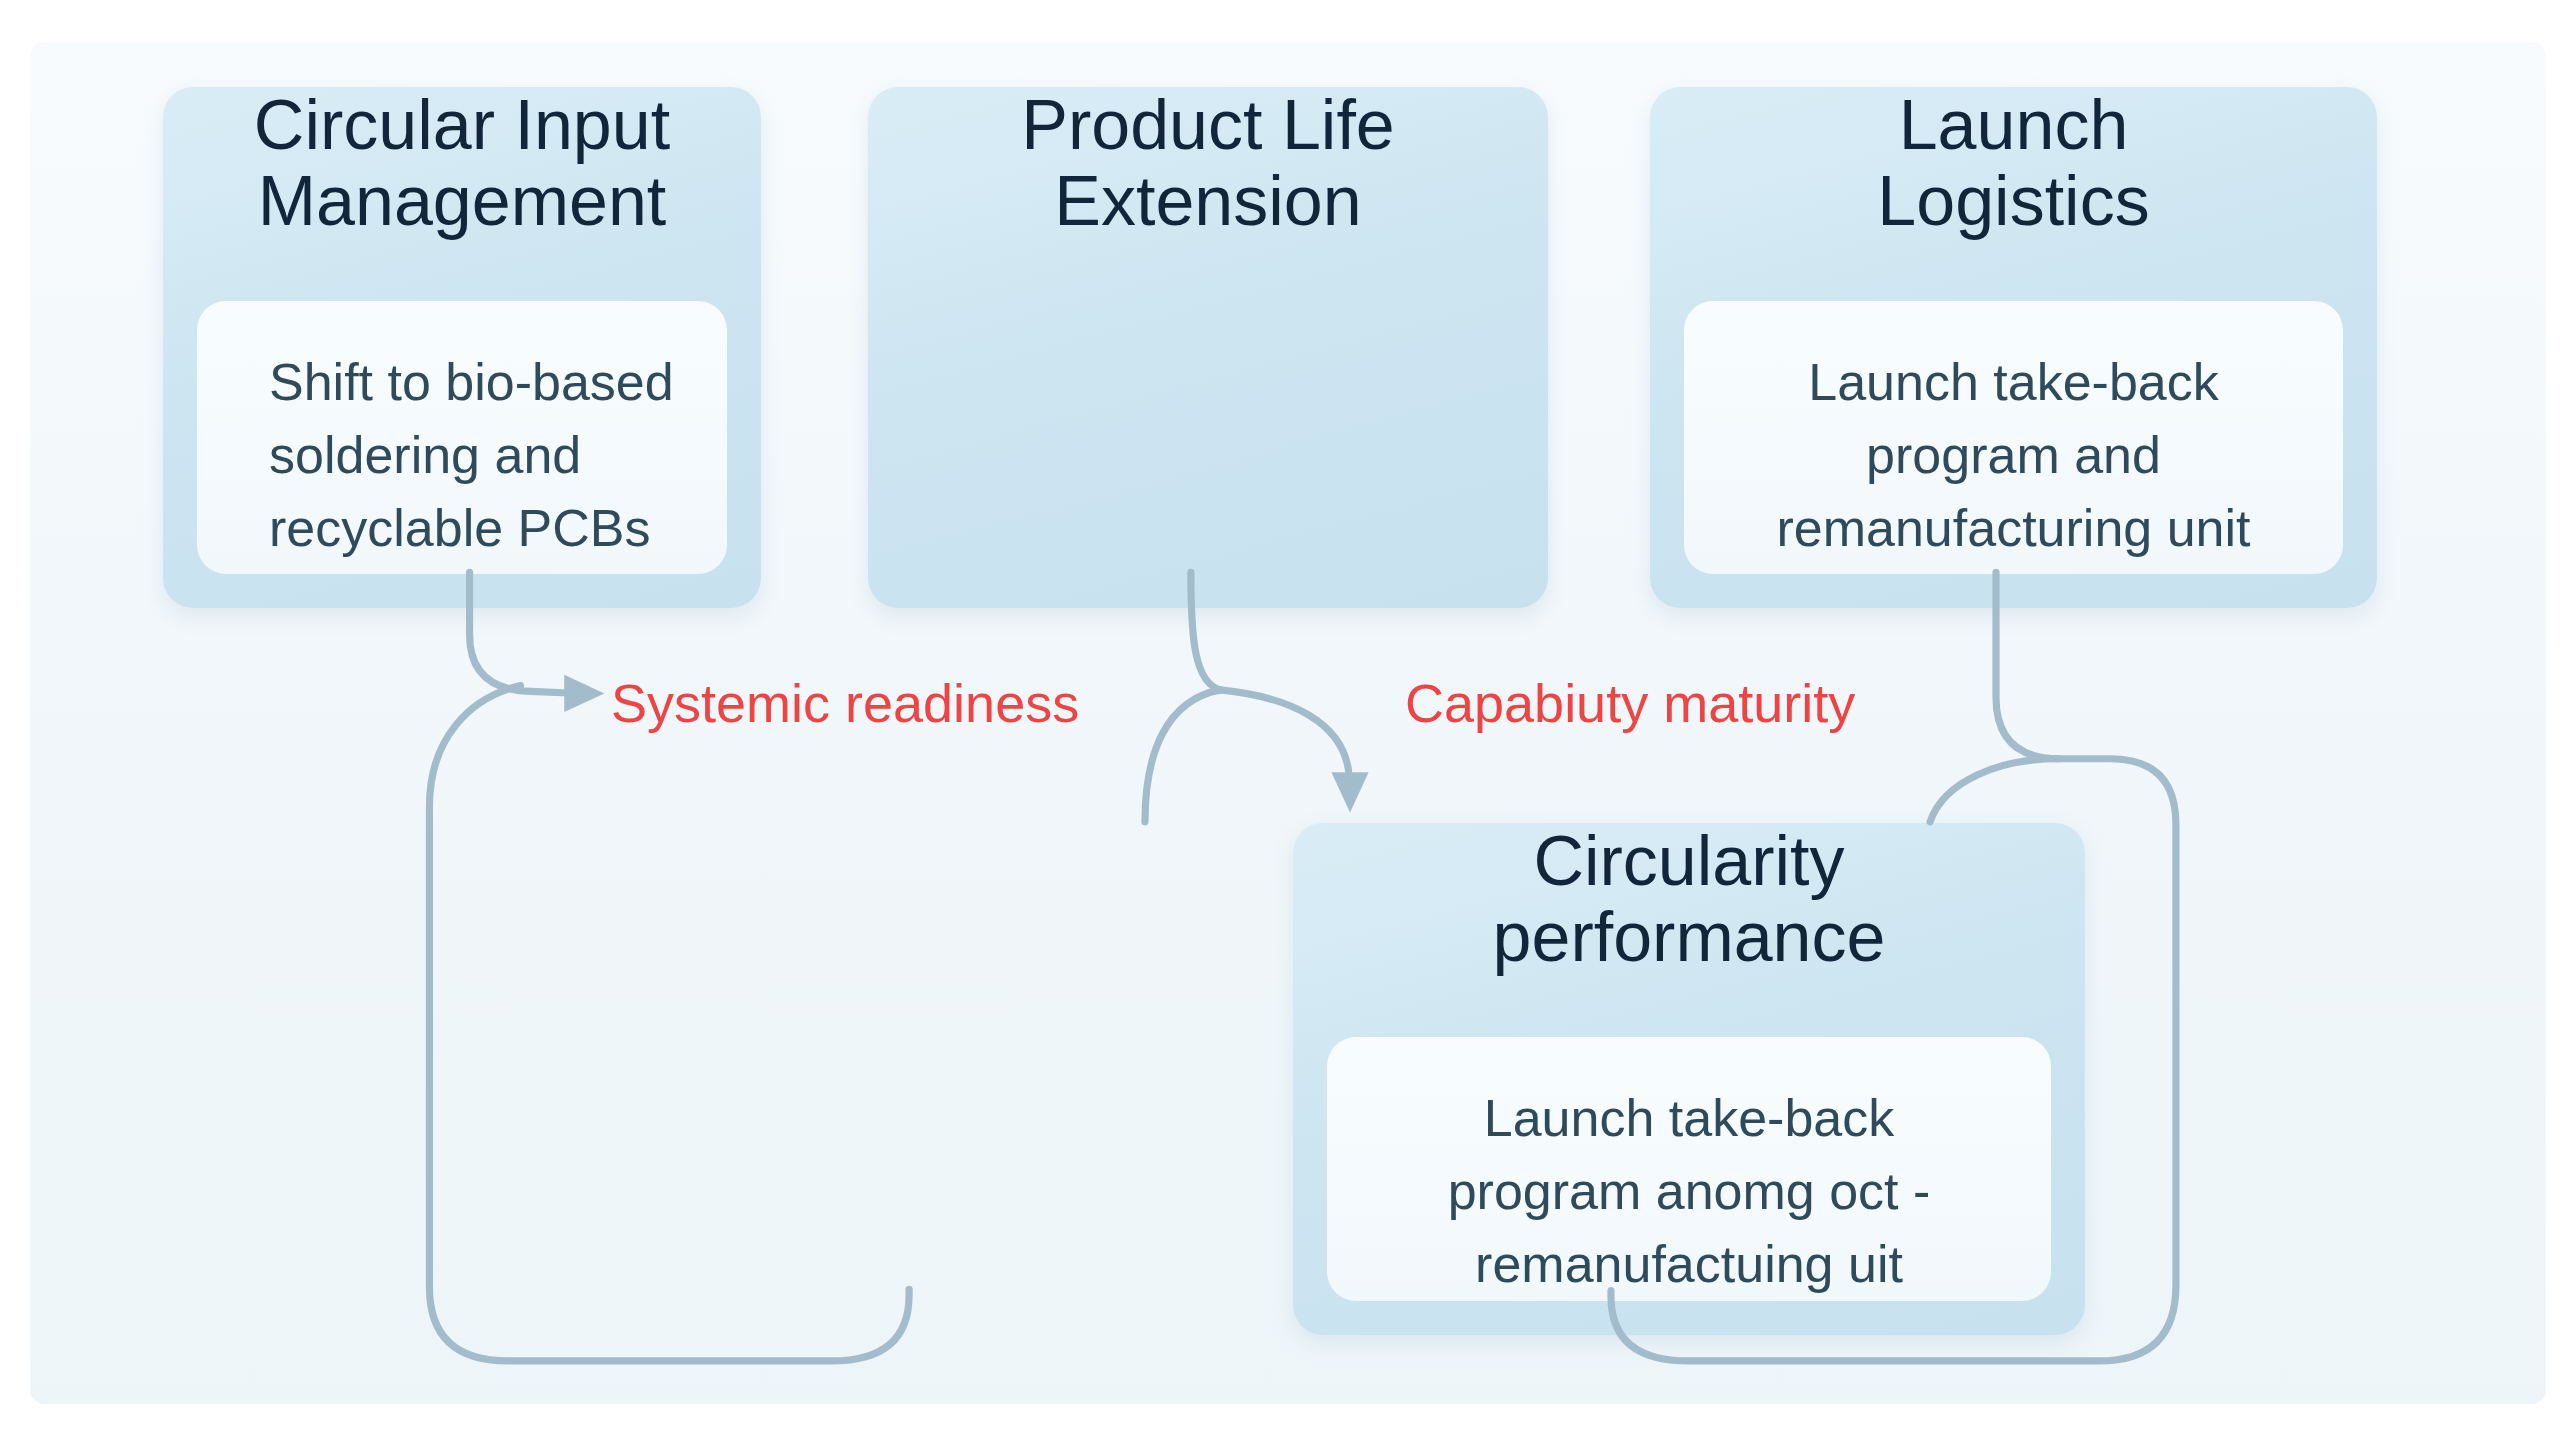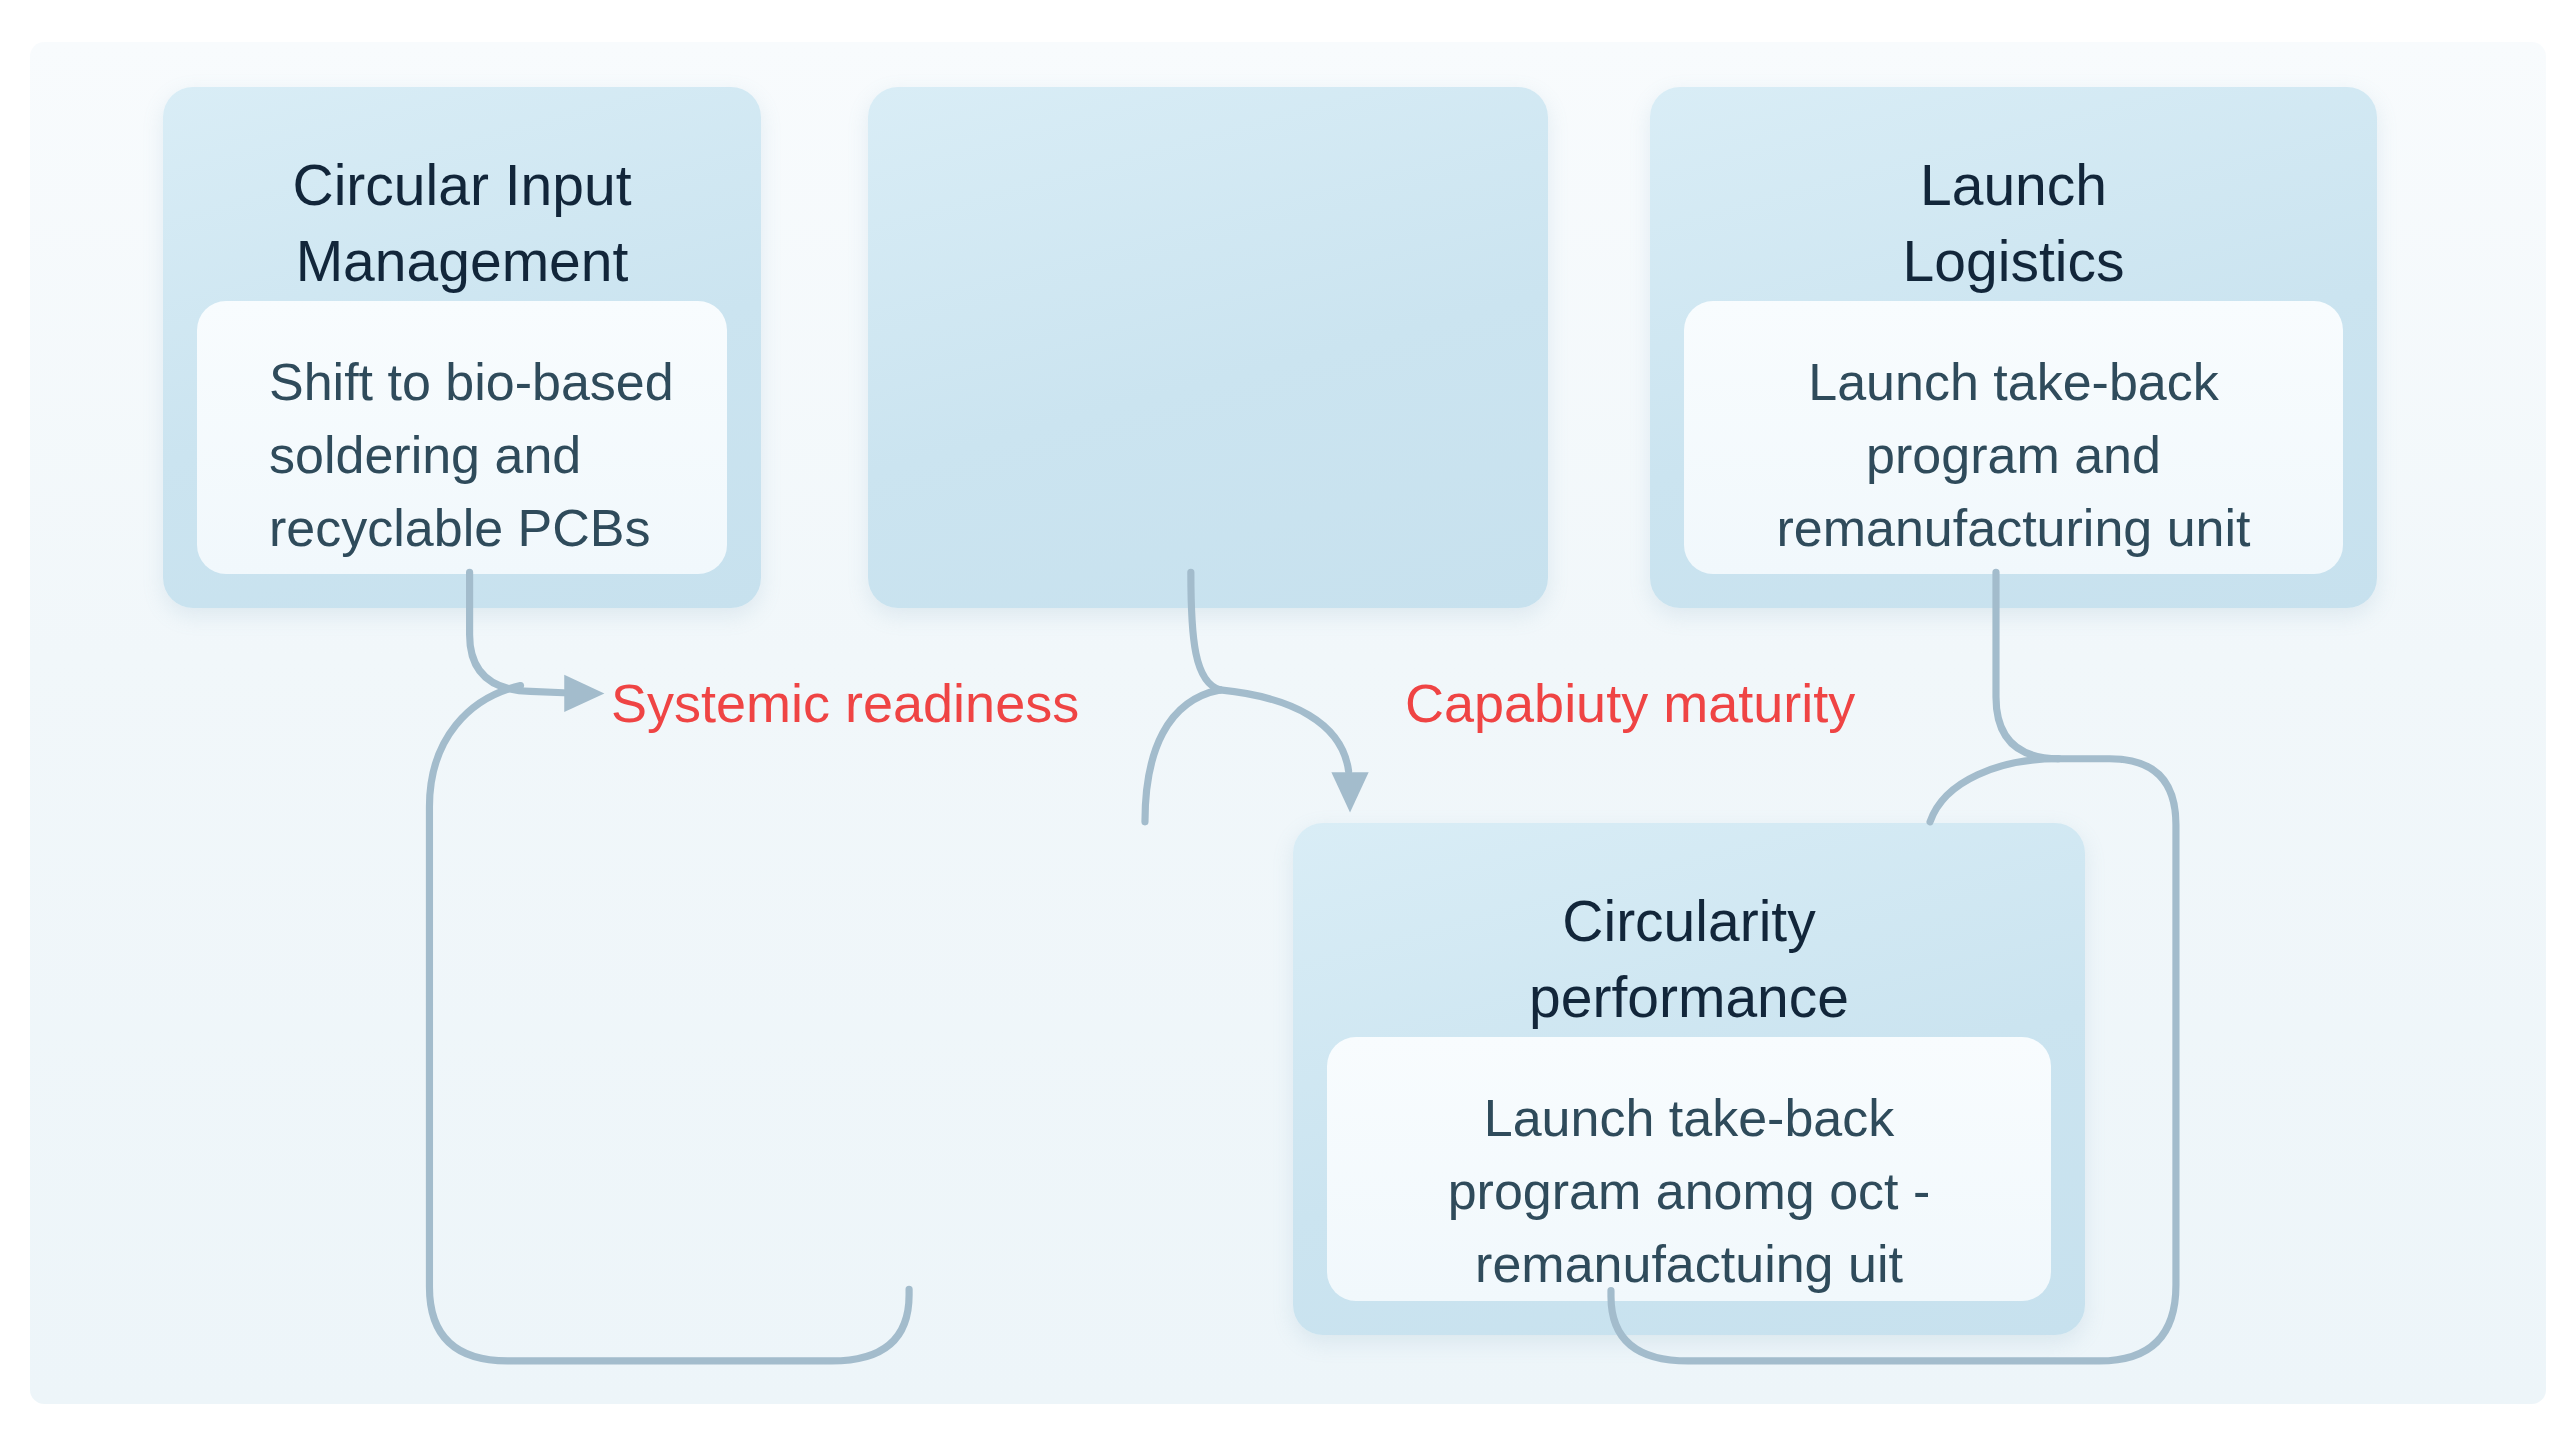--- a/index.html
+++ b/index.html
@@ -16,26 +16,24 @@
     background:linear-gradient(180deg,#f8fbfd 0%,#f1f7fa 45%,#edf5f9 100%);
   }
   .node{
     position:absolute;
     border-radius:30px;
     background:linear-gradient(165deg,#d9edf6 0%,#cbe4f0 55%,#c7e1ee 100%);
     box-shadow:0 7.2px 21.5px rgba(120,160,185,.16);
   }
   .node-title{
     position:absolute;top:0;left:0;right:0;
-    padding-top:33px;
     text-align:center;
-    font-size:57px;line-height:76px;font-weight:500;
+    font-size:70px;line-height:76px;font-weight:500;
     color:#12263a;
     white-space:pre-line;
-    margin-top:27px;
   }
   .inner{
     position:absolute;left:34px;right:34px;top:214px;bottom:34px;
     border-radius:29px;
     background:linear-gradient(180deg,#f8fcfe 0%,#f1f8fc 100%);
   }
   .node-body{
     font-size:52px;line-height:73px;font-weight:400;
     color:#2f4b5b;
     white-space:pre-line;
@@ -95,20 +93,22 @@
     <div class="node-title">Circular Input
 Management</div>
     <div class="inner">
       <div class="node-body body-left">Shift to bio-based
 soldering and
 recyclable PCBs</div>
     </div>
   </div>
 
   <div class="node" id="node-2">
+    <div class="node-title">Product Life
+Extension</div>
   </div>
 
   <div class="node" id="node-3">
     <div class="node-title">Launch
 Logistics</div>
     <div class="inner">
       <div class="node-body body-center">Launch take-back
 program and
 remanufacturing unit</div>
     </div>

